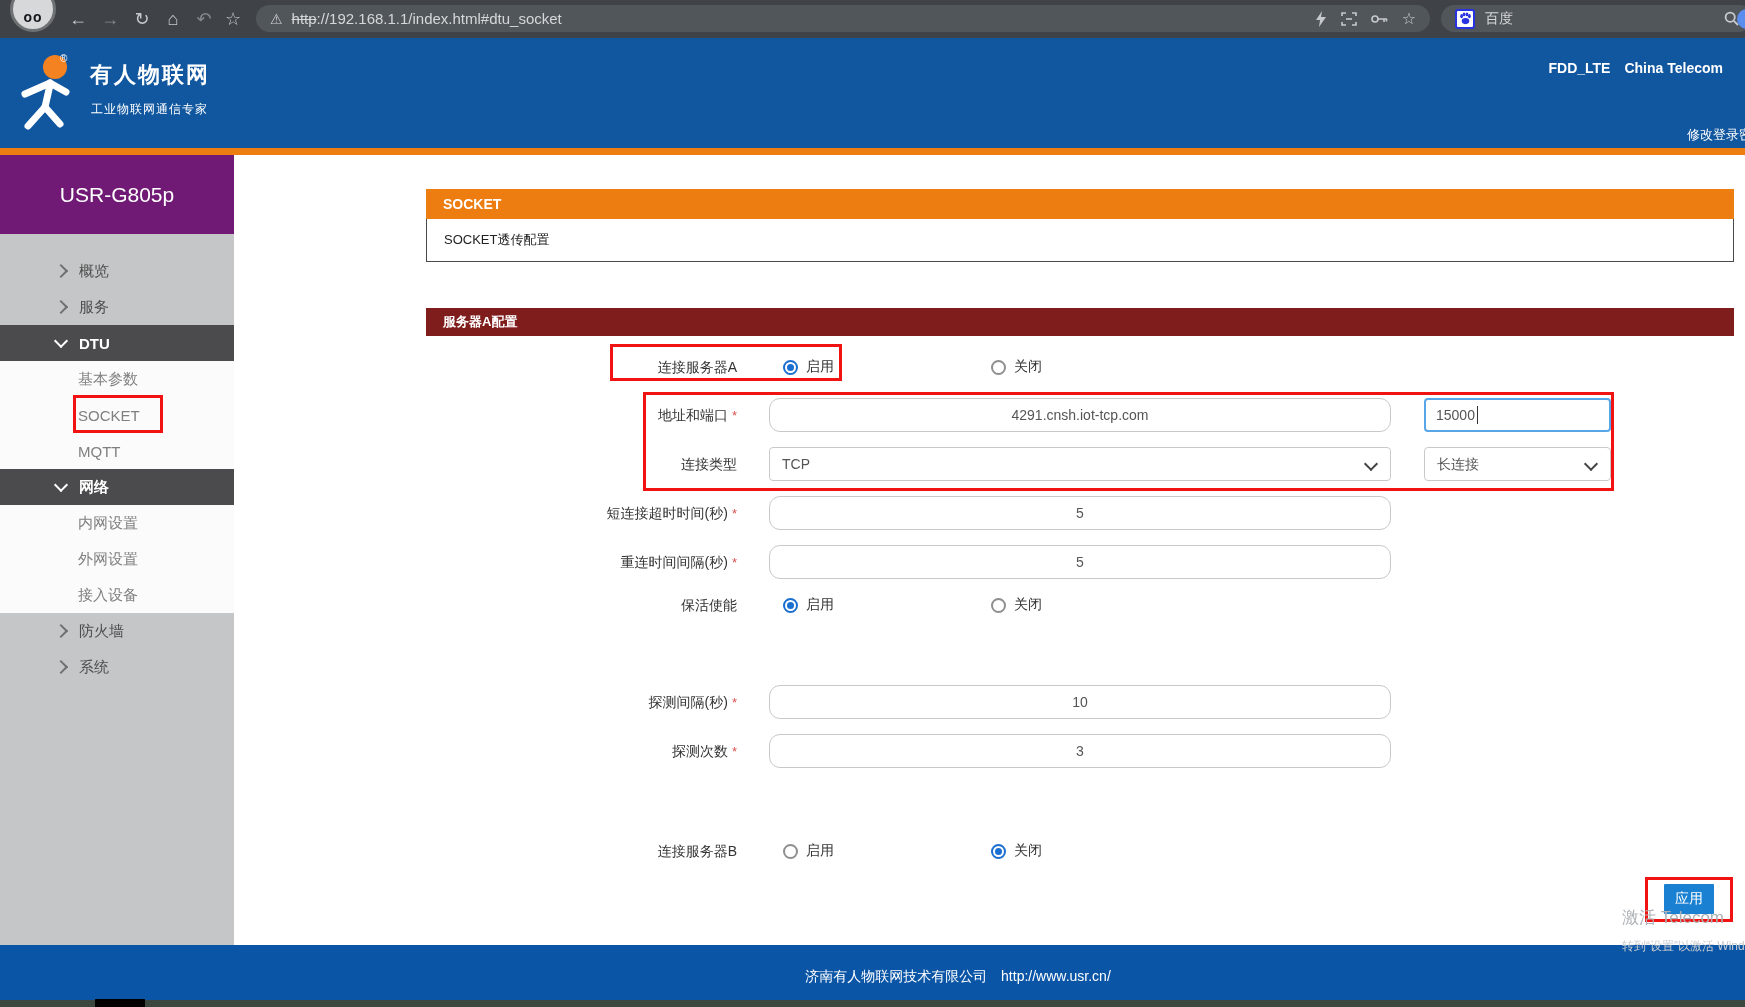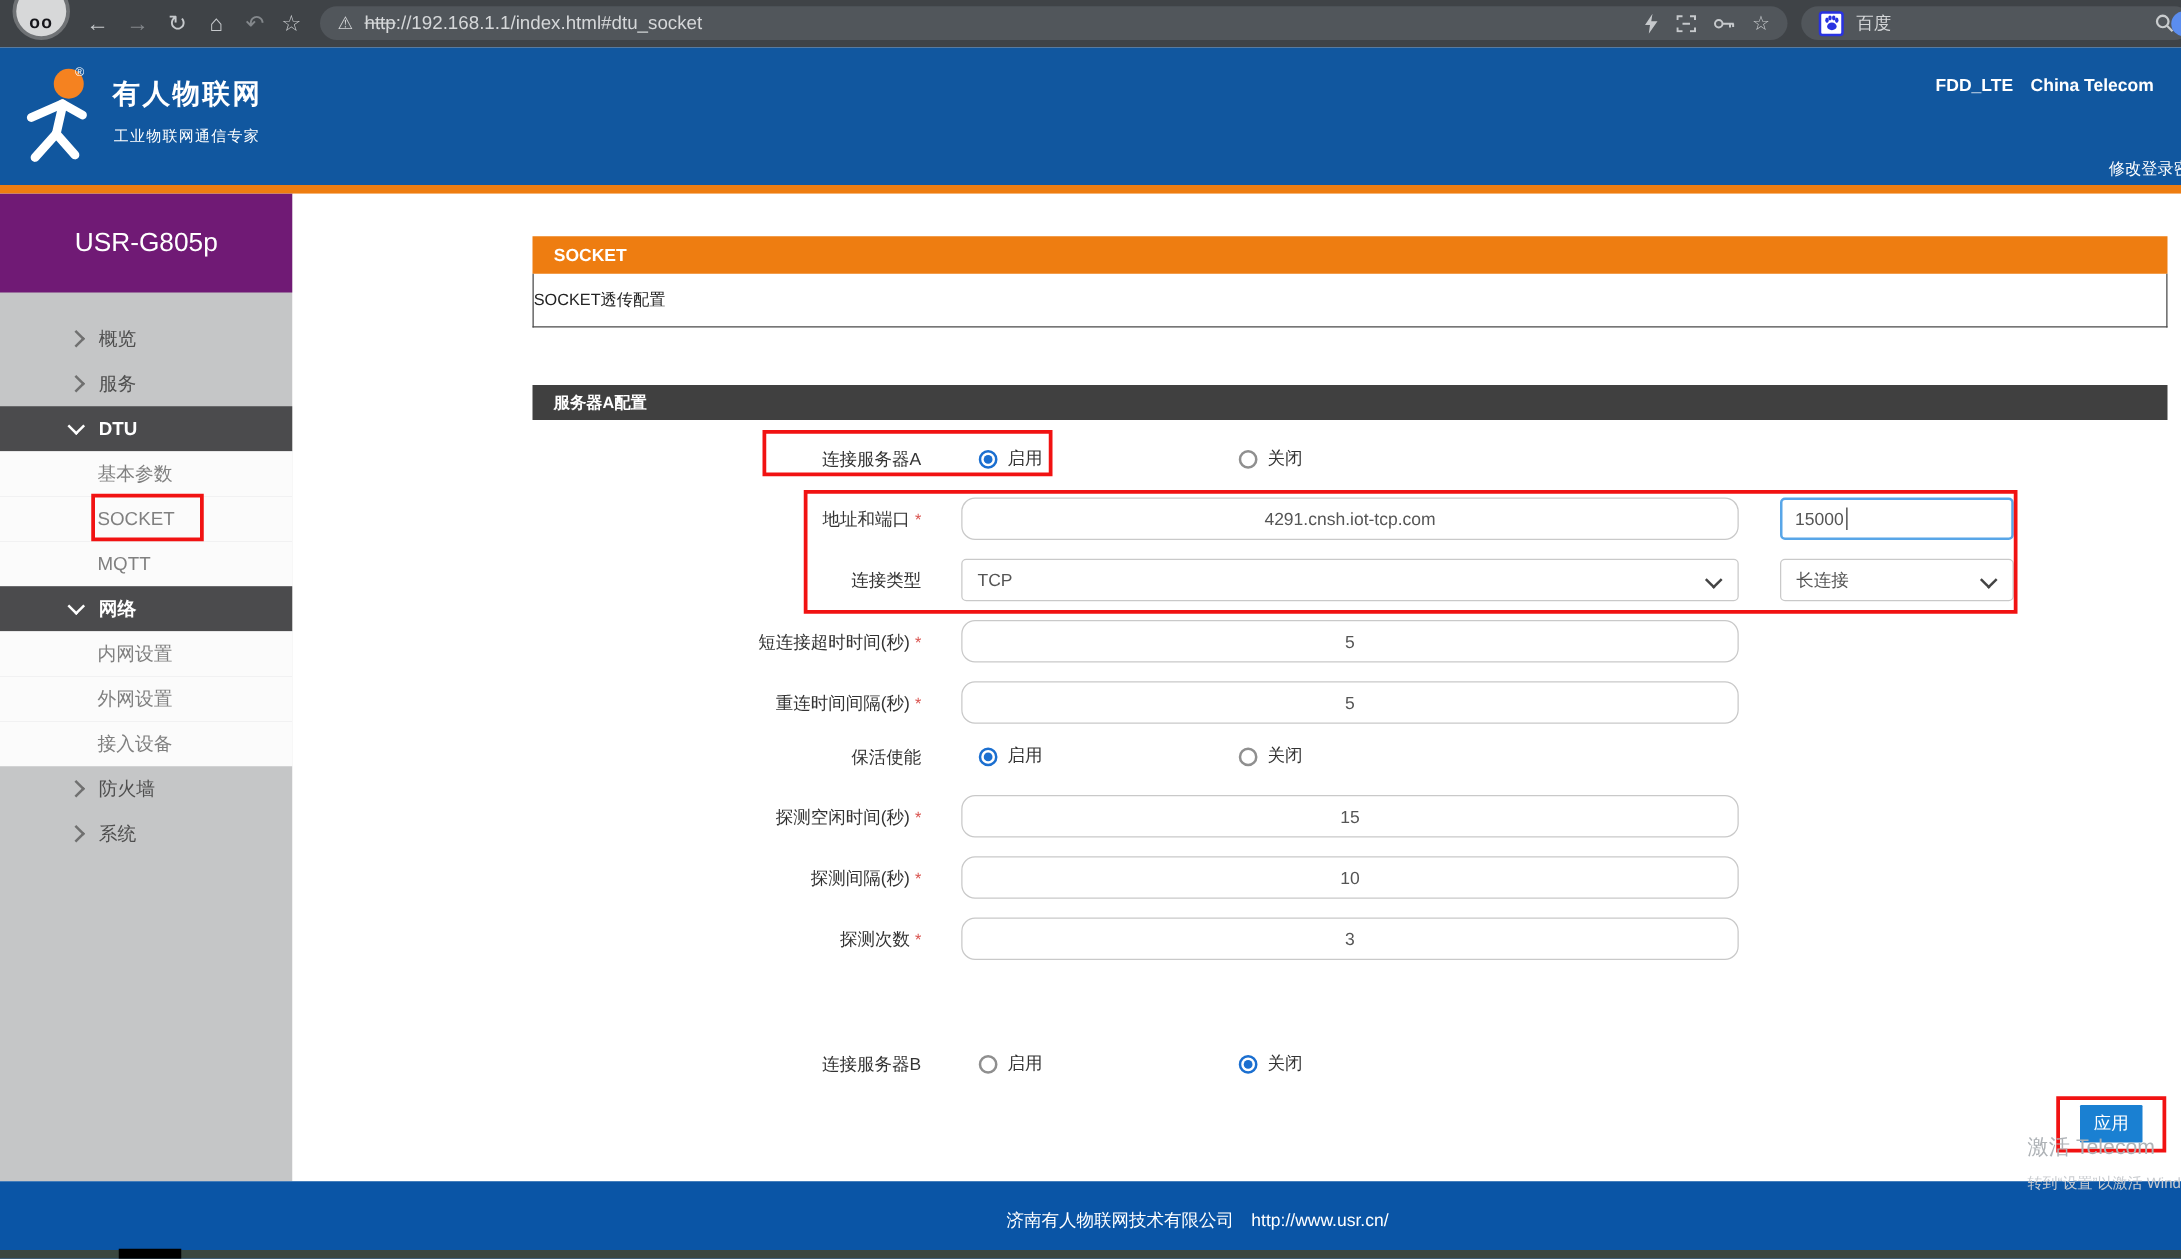--- a/index.html
+++ b/index.html
@@ -46,22 +46,22 @@
                  transform:rotate(45deg);margin-right:13px;flex:none;}
   .sb-item.expanded{background:#4b4b4d;color:#fff;font-weight:bold;}
   .sb-item.expanded .chev{border-color:#fff;transform:rotate(135deg);margin-top:-4px;}
   .sb-item.sub{background:#fbfbfb;color:#808080;padding-left:78px;}
 
   
   .content{left:234px;top:155px;width:1511px;height:790px;background:#fff;}
   .bar-orange{left:192px;top:34px;width:1308px;height:30px;background:#ee7d11;color:#fff;
               font-size:14px;font-weight:bold;line-height:30px;padding-left:17px;box-sizing:border-box;}
   .desc-box{left:192px;top:64px;width:1308px;height:43px;border:1px solid #4a4a4a;border-top:none;
-            box-sizing:border-box;font-size:13px;color:#222;line-height:41px;}
-  .bar-dark{left:192px;width:1308px;height:28px;background:#404040;color:#fff;font-size:13px;
+            box-sizing:border-box;font-size:13px;color:#222;line-height:41px;padding-left:17px;}
+  .bar-dark{left:192px;width:1308px;height:28px;background:#7f1d1d;color:#fff;font-size:13px;
             font-weight:bold;line-height:28px;padding-left:17px;box-sizing:border-box;}
   .row{left:192px;width:1312px;height:34px;}
   .lbl{position:absolute;left:0;top:0;width:311px;line-height:34px;text-align:right;font-size:14px;color:#333;}
   .req{color:#d9534f;margin-left:4px;font-size:13px;}
   .inp{position:absolute;left:343px;top:0;width:622px;height:34px;box-sizing:border-box;
        border:1px solid #c9c9c9;border-radius:11px;background:#fff;color:#555;font-size:14px;
        padding:0 12px;outline:none;font-family:"Liberation Sans","DejaVu Sans",sans-serif;text-align:center;}
   .port-wrap{position:absolute;left:998px;top:0;width:187px;height:34px;}
   .port-wrap .inp2{width:100%;height:34px;box-sizing:border-box;border:2px solid #58a6e8;border-radius:4px;
        background:#fff;color:#555;font-size:14px;padding:0 10px;outline:none;
@@ -265,24 +265,20 @@
     <span class="rgroup rg1">
       <span class="radio checked"></span>
       <span class="rlabel">启用</span>
     </span>
     <span class="rgroup rg2">
       <span class="radio"></span>
       <span class="rlabel">关闭</span>
     </span>
   </div>
 
-  <div class="a row" style="top:481px">
-    <span class="lbl"><span>探测空闲时间(秒)</span><span class="req">*</span></span>
-    <input class="inp" type="text" value="15" style="">
-  </div>
 
   <div class="a row" style="top:530px">
     <span class="lbl"><span>探测间隔(秒)</span><span class="req">*</span></span>
     <input class="inp" type="text" value="10" style="">
   </div>
 
   <div class="a row" style="top:579px">
     <span class="lbl"><span>探测次数</span><span class="req">*</span></span>
     <input class="inp" type="text" value="3" style="">
   </div>

